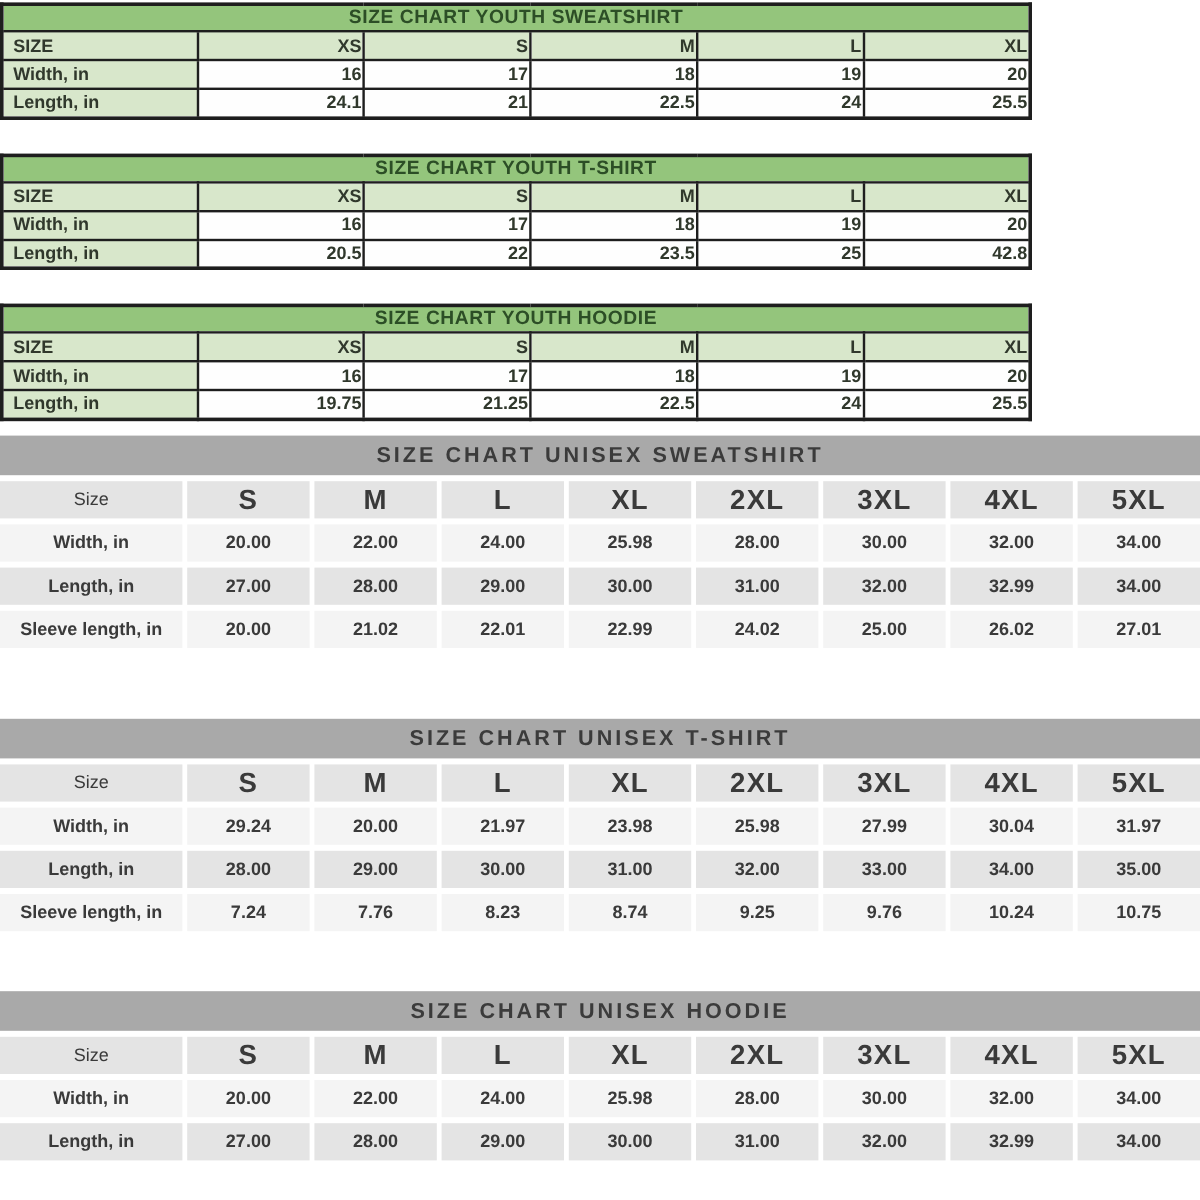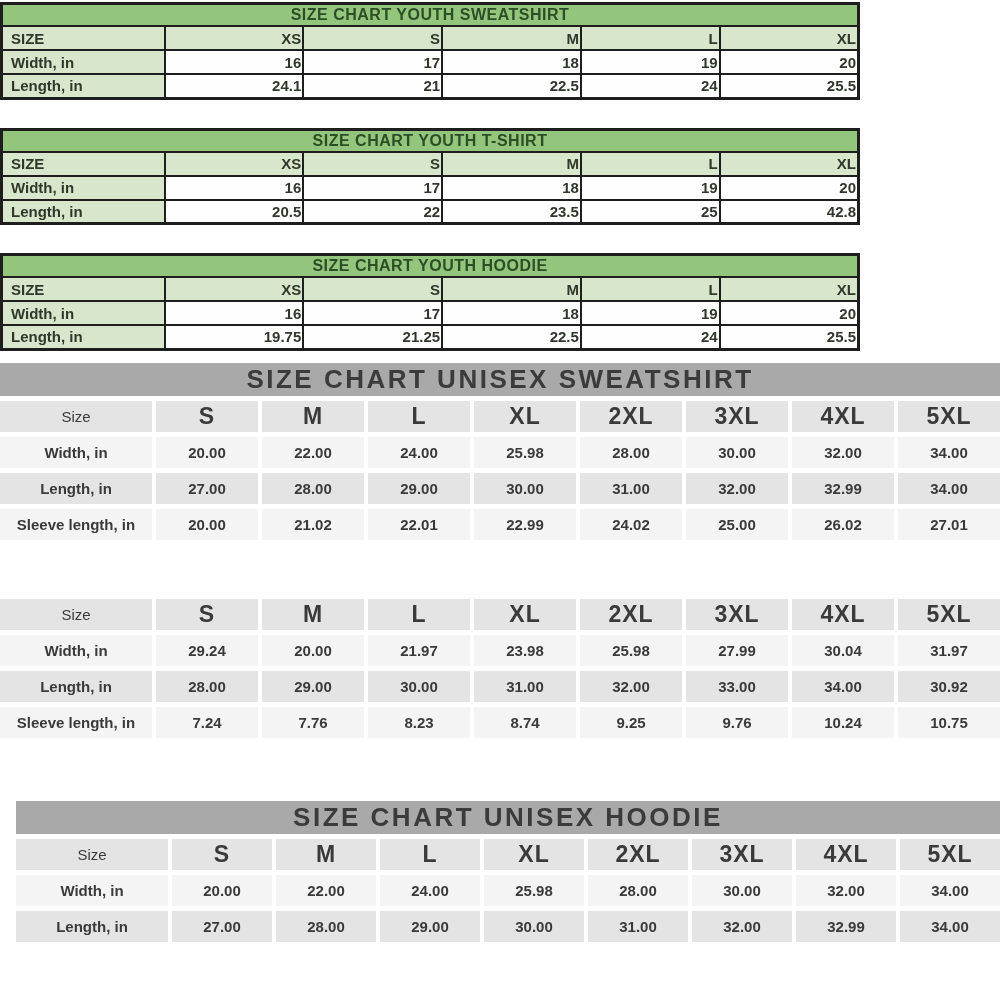--- a/index.html
+++ b/index.html
@@ -45,26 +45,26 @@
     font-size: 15px;
     color: var(--youth-text);
     text-align: right;
   }
   .y-first { text-align: left; padding-left: 8px; }
   .y-data { background: var(--youth-data-bg); }
 
   
   .u-block { margin-top: 59px; }
   .u-block.size-chart-unisex-sweatshirt { margin-top: 12px; }
-  .u-block.size-chart-unisex-hoodie { margin-top: 63px; padding-left: 16px; }
+  .u-block.size-chart-unisex-hoodie { margin-top: 50px; }
   .u-title {
     height: 33px;
     background: var(--unisex-title-bg);
     color: var(--unisex-title-text);
-    font-size: 26px;
+    font-size: 18px;
     font-weight: bold;
     letter-spacing: 2.5px;
     display: flex;
     align-items: center;
     justify-content: center;
   }
   .u-row {
     display: flex;
     gap: 4px;
     margin-top: 5px;
@@ -249,20 +249,21 @@
         <div class="u-cell u-val">21.02</div>
         <div class="u-cell u-val">22.01</div>
         <div class="u-cell u-val">22.99</div>
         <div class="u-cell u-val">24.02</div>
         <div class="u-cell u-val">25.00</div>
         <div class="u-cell u-val">26.02</div>
         <div class="u-cell u-val">27.01</div>
       </div>
     </div>
     <div class="u-block size-chart-unisex-t-shirt">
+      <div class="u-title">SIZE CHART UNISEX T-SHIRT</div>
       <div class="u-row u-dark">
         <div class="u-cell u-first u-size-word">Size</div>
         <div class="u-cell u-size">S</div>
         <div class="u-cell u-size">M</div>
         <div class="u-cell u-size">L</div>
         <div class="u-cell u-size">XL</div>
         <div class="u-cell u-size">2XL</div>
         <div class="u-cell u-size">3XL</div>
         <div class="u-cell u-size">4XL</div>
         <div class="u-cell u-size">5XL</div>
@@ -280,21 +281,21 @@
       </div>
       <div class="u-row u-dark">
         <div class="u-cell u-first u-rowlabel">Length, in</div>
         <div class="u-cell u-val">28.00</div>
         <div class="u-cell u-val">29.00</div>
         <div class="u-cell u-val">30.00</div>
         <div class="u-cell u-val">31.00</div>
         <div class="u-cell u-val">32.00</div>
         <div class="u-cell u-val">33.00</div>
         <div class="u-cell u-val">34.00</div>
-        <div class="u-cell u-val">30.92</div>
+        <div class="u-cell u-val">35.00</div>
       </div>
       <div class="u-row u-light">
         <div class="u-cell u-first u-rowlabel">Sleeve length, in</div>
         <div class="u-cell u-val">7.24</div>
         <div class="u-cell u-val">7.76</div>
         <div class="u-cell u-val">8.23</div>
         <div class="u-cell u-val">8.74</div>
         <div class="u-cell u-val">9.25</div>
         <div class="u-cell u-val">9.76</div>
         <div class="u-cell u-val">10.24</div>

